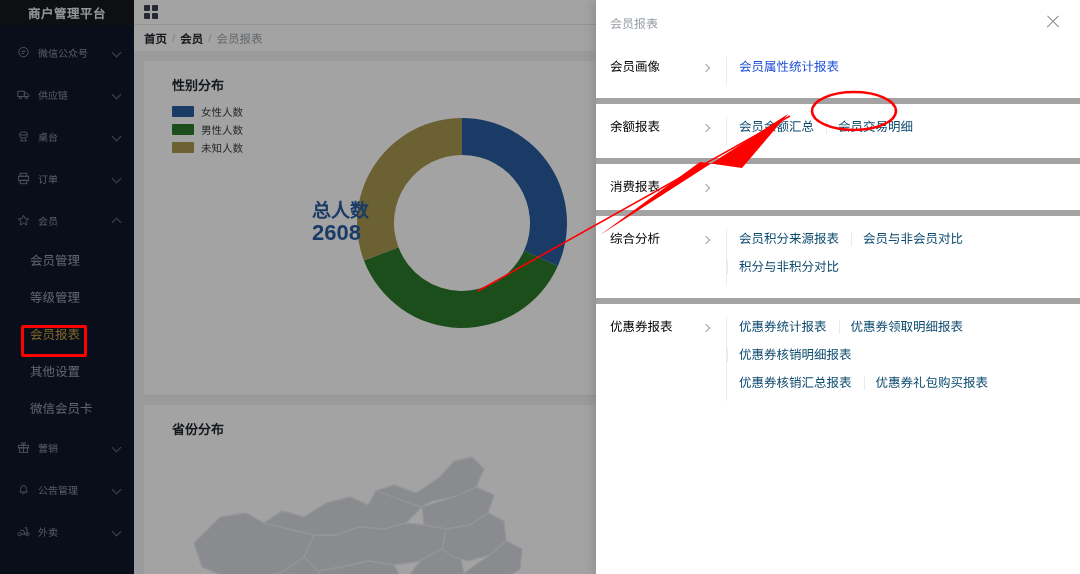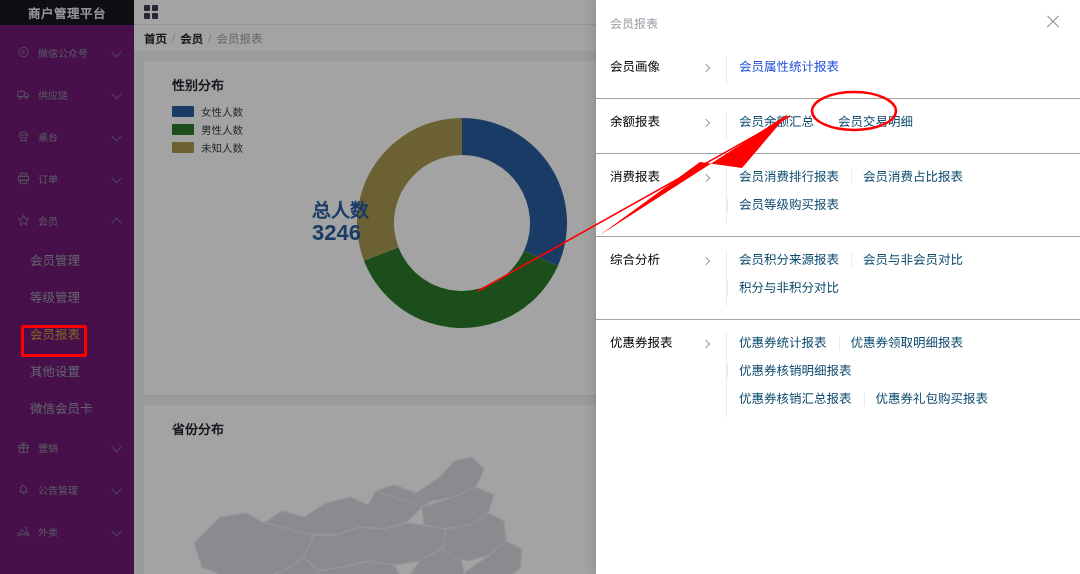--- a/index.html
+++ b/index.html
@@ -20,21 +20,21 @@
 
   
   #app-layer {
     position: absolute; inset: 0;
     display: flex;
   }
 
   
   #sidebar {
     width: 134px; height: 574px;
-    background: #701a75;
+    background: #0f172a;
     flex: 0 0 134px;
     position: relative;
   }
   #brand {
     height: 25px;
     background: #16181d;
     color: #e8eaed;
     font-size: 12.5px;
     font-weight: 700;
     display: flex;
@@ -240,21 +240,21 @@
     content: ""; position: absolute;
     left: 1px; top: 8px; width: 16px; height: 1.4px;
     background: #888d94;
   }
   #panel-close::before { transform: rotate(45deg); }
   #panel-close::after  { transform: rotate(-45deg); }
 
   .prow {
     display: flex;
     align-items: flex-start;
-    border-top: 1px solid #a3a3a3;
+    border-top: 6px solid #a3a3a3;
     padding: 13px 14px 13px 14px;
     min-height: 46px;
   }
   .prow:first-of-type { border-top: none; }
   .prow-label {
     flex: 0 0 76px;
     color: #000000;
     font-size: 12.5px;
     line-height: 20px;
     white-space: nowrap;
@@ -462,21 +462,21 @@
           </div>
 
           <div id="donut-wrap">
             <svg id="donut-svg" viewBox="0 0 300 300" width="300" height="300">
                 <path d="M 150 45 A 105 105 0 0 1 245.83112161064724 192.91149182731053 L 212.0620597097525 177.79029946911538 A 68 68 0 0 0 150 82 Z" fill="#2a5d9e"></path>
                 <path d="M 245.83112161064724 192.91149182731053 A 105 105 0 0 1 51.91227679633694 187.46729983227476 L 86.47652211572296 174.2645370342351 A 68 68 0 0 0 212.0620597097525 177.79029946911538 Z" fill="#2d7a2d"></path>
                 <path d="M 51.91227679633694 187.46729983227476 A 105 105 0 0 1 149.99999999999997 45 L 150 82 A 68 68 0 0 0 86.47652211572296 174.2645370342351 Z" fill="#a89850"></path>
               </svg>
             <div id="donut-center">
               <div class="dc-label">总人数</div>
-              <div class="dc-value">3246</div>
+              <div class="dc-value">2608</div>
             </div>
           </div>
         </section>
 
         <div id="bottom-row">
           <section class="card" id="province-map-card">
             <h3 class="card-title">省份分布</h3>
             <svg id="china-map" viewBox="0 0 420 270">
               <g fill="#d6d9de" stroke="#e8eaee" stroke-width="1.3">
                 <path d="M40 112 L66 86 L92 82 L110 92 L128 80 L150 86 L160 104 L150 126 L130 140 L104 148 L72 146 L48 136 Z"></path>
@@ -554,25 +554,20 @@
           <div class="prow-label">余额报表</div>
           <div class="prow-arrow"><span></span></div>
           <div class="prow-links">
             <span class="plink">会员余额汇总</span>
             <span class="plink">会员交易明细</span>
           </div>
         </div>
         <div class="prow">
           <div class="prow-label">消费报表</div>
           <div class="prow-arrow"><span></span></div>
-          <div class="prow-links">
-            <span class="plink">会员消费排行报表</span>
-            <span class="plink">会员消费占比报表</span>
-            <span class="plink">会员等级购买报表</span>
-          </div>
         </div>
         <div class="prow">
           <div class="prow-label">综合分析</div>
           <div class="prow-arrow"><span></span></div>
           <div class="prow-links">
             <span class="plink">会员积分来源报表</span>
             <span class="plink">会员与非会员对比</span>
             <span class="plink">积分与非积分对比</span>
           </div>
         </div>

